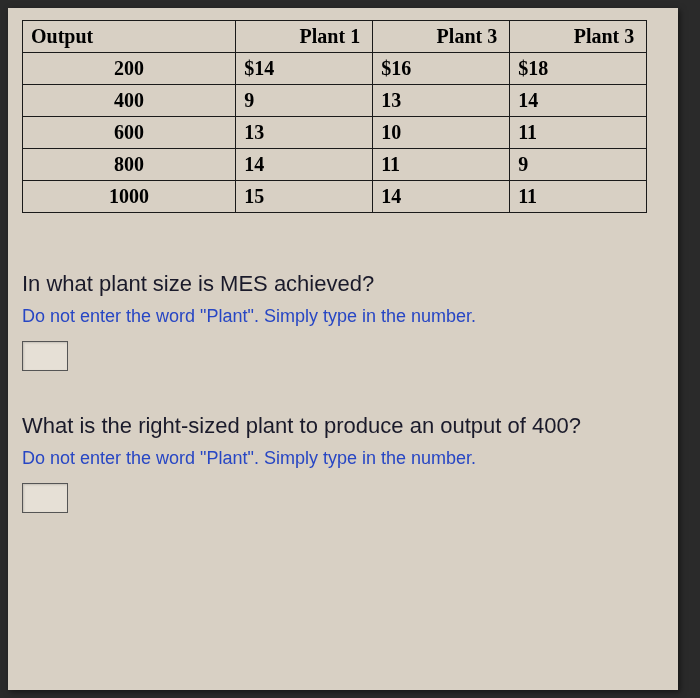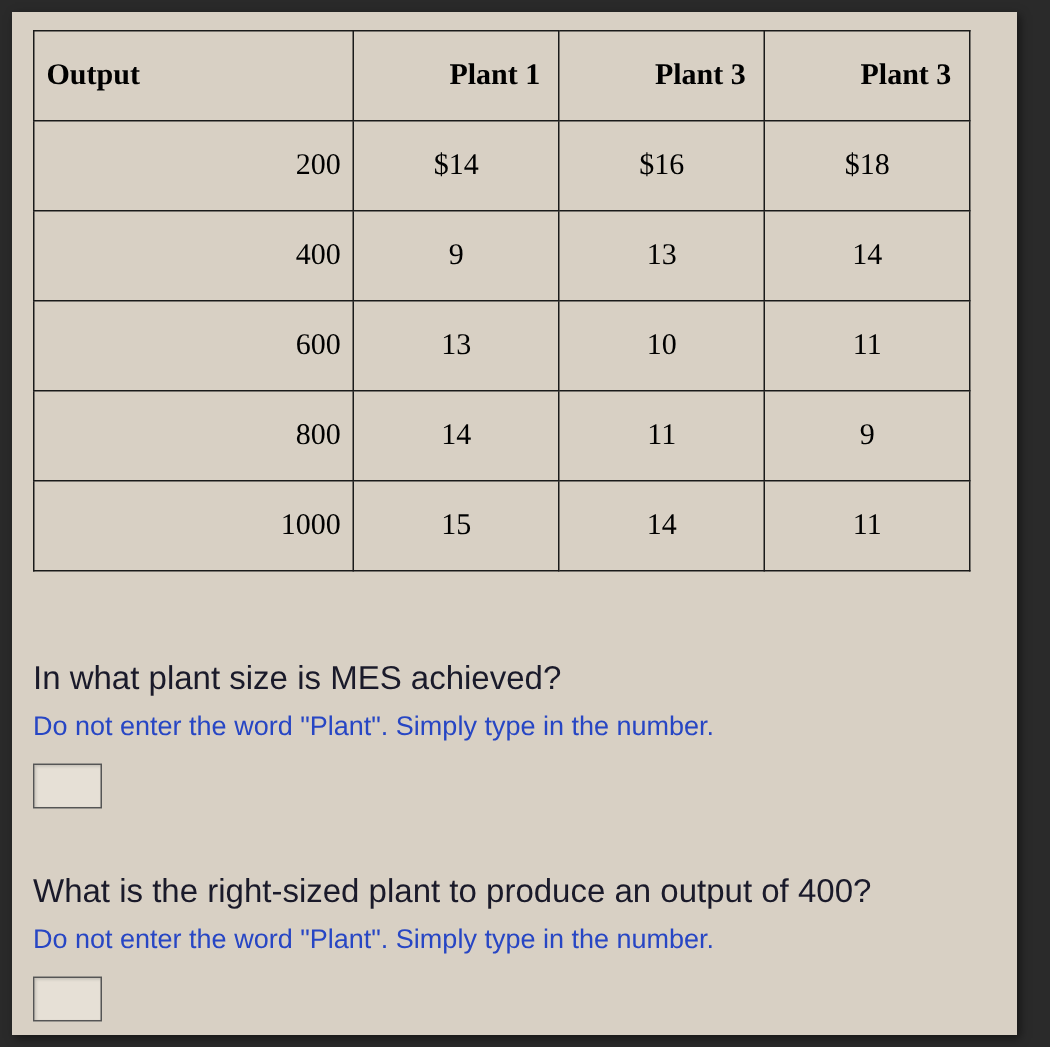--- a/index.html
+++ b/index.html
@@ -28,43 +28,45 @@
       color: #27284a;
     }
     table.costs {
       border-collapse: collapse;
       width: 98%;
       margin-bottom: 54px;
       font-family: "Times New Roman", serif;
     }
     table.costs td, table.costs th {
       border: 1px solid #1a1a1a;
-      padding: 18px 8px;
+      padding: 4px 8px;
       font-size: 20px;
       color: #000;
       background: #d8d0c4;
     }
     table.costs th {
       font-weight: bold;
       text-align: center;
     }
     table.costs th.output {
       text-align: left;
       width: 28%;
     }
     table.costs th.plant {
       text-align: right;
       width: 18%;
       padding-right: 12px;
     }
     table.costs td.label {
-      text-align: right;
+      text-align: center;
+      font-weight: bold;
     }
     table.costs td.num {
-      text-align: center;
+      text-align: left;
+      font-weight: bold;
     }
     .qblock {
       margin-top: 14px;
     }
     .prompt {
       font-size: 22px;
       color: #1a1a2a;
       line-height: 1.55;
     }
     .hint {

